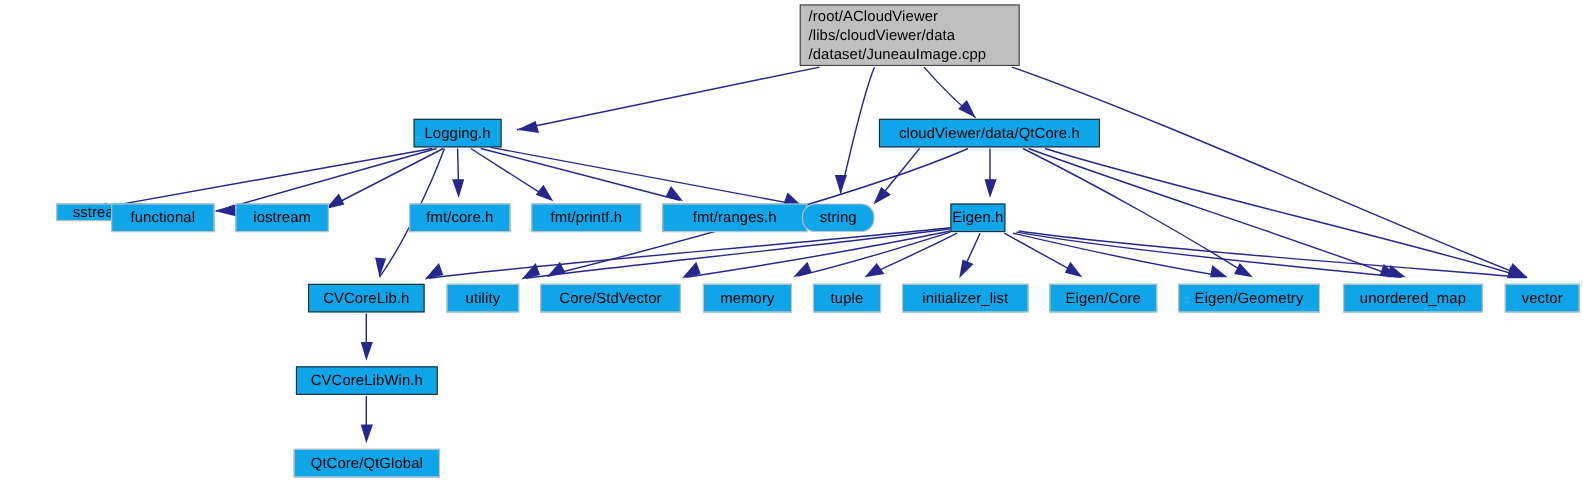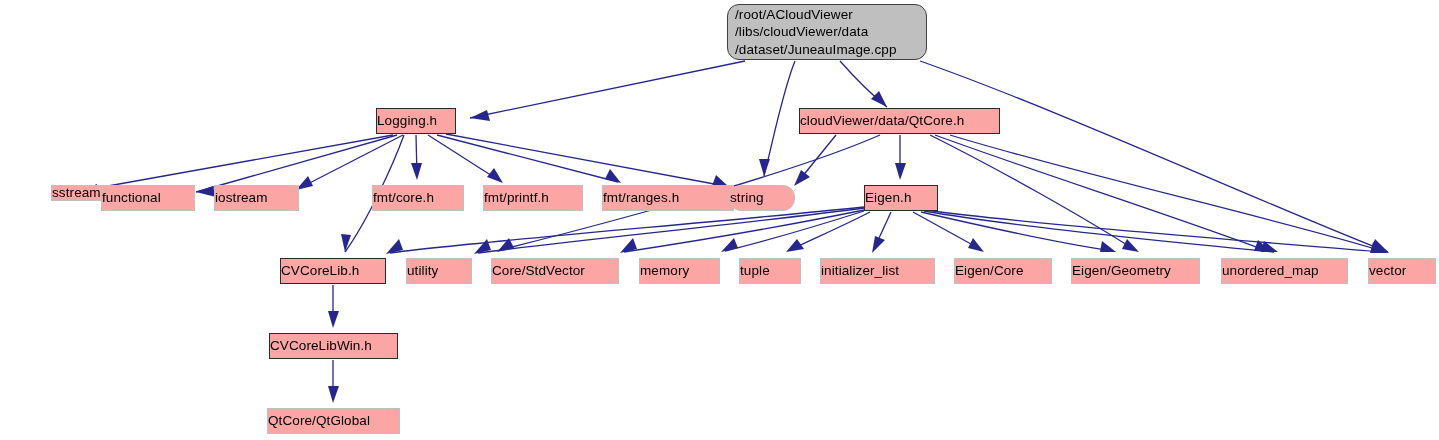--- a/index.html
+++ b/index.html
@@ -20,21 +20,22 @@
     left: 0;
     top: 0;
     width: 1439px;
     height: 440px;
   }
   .node-box {
     position: absolute;
     box-sizing: border-box;
     display: flex;
     align-items: center;
-    background: #fca5a5;
+    justify-content: center;
+    background: #0ea5e9;
     border: 1px solid #c0c0c0;
     font-size: 13.5px;
     color: #000000;
     line-height: 1.28;
     white-space: pre;
     text-align: center;
     letter-spacing: 0.1px;
   }
   .node-box.bold-border {
     border: 1.6px solid #2b2b2b;
@@ -180,33 +181,33 @@
       <g>
         <path class="edge-path" d="M 333,285 L 333,324" stroke="#26278d"></path>
         <path class="edge-head" d="M 333,328 L 339,311 L 328,311 Z" fill="#26278d"></path>
       </g>
       <g>
         <path class="edge-path" d="M 333,360 L 333,399" stroke="#26278d"></path>
         <path class="edge-head" d="M 333,403 L 339,386 L 328,386 Z" fill="#26278d"></path>
       </g>
     </svg>
   <div id="nodes-layer">
-      <div class="node-box current" style="left: 727px; top: 4px; width: 200px; height: 56px; background: rgb(191, 191, 191); border-radius: 12px;"><span class="node-label">/root/ACloudViewer
+      <div class="node-box current" style="left: 727px; top: 4px; width: 200px; height: 56px; background: rgb(191, 191, 191);"><span class="node-label">/root/ACloudViewer
 /libs/cloudViewer/data
 /dataset/JuneauImage.cpp</span></div>
       <div class="node-box bold-border" style="left: 376px; top: 108px; width: 80px; height: 26px;"><span class="node-label">Logging.h</span></div>
       <div class="node-box bold-border" style="left: 799px; top: 108px; width: 201px; height: 26px;"><span class="node-label">cloudViewer/data/QtCore.h</span></div>
       <div class="node-box" style="left: 3px; top: 185px; width: 79px; height: 16px; margin-left: 48px;"><span class="node-label">sstream</span></div>
       <div class="node-box" style="left: 101px; top: 185px; width: 94px; height: 26px;"><span class="node-label">functional</span></div>
       <div class="node-box" style="left: 214px; top: 185px; width: 85px; height: 26px;"><span class="node-label">iostream</span></div>
       <div class="node-box" style="left: 372px; top: 185px; width: 92px; height: 26px;"><span class="node-label">fmt/core.h</span></div>
       <div class="node-box" style="left: 483px; top: 185px; width: 100px; height: 26px;"><span class="node-label">fmt/printf.h</span></div>
       <div class="node-box" style="left: 602px; top: 185px; width: 132px; height: 26px;"><span class="node-label">fmt/ranges.h</span></div>
       <div class="node-box" style="left: 729px; top: 185px; width: 66px; height: 26px; border-radius: 12px;"><span class="node-label">string</span></div>
-      <div class="node-box bold-border" style="left: 864px; top: 185px; width: 74px; height: 26px;"><span class="node-label">Eigen.h</span></div>
+      <div class="node-box bold-border" style="left: 864px; top: 185px; width: 50px; height: 26px;"><span class="node-label">Eigen.h</span></div>
       <div class="node-box bold-border" style="left: 280px; top: 258px; width: 106px; height: 26px;"><span class="node-label">CVCoreLib.h</span></div>
       <div class="node-box" style="left: 406px; top: 258px; width: 66px; height: 26px;"><span class="node-label">utility</span></div>
       <div class="node-box" style="left: 491px; top: 258px; width: 128px; height: 26px;"><span class="node-label">Core/StdVector</span></div>
       <div class="node-box" style="left: 639px; top: 258px; width: 81px; height: 26px;"><span class="node-label">memory</span></div>
       <div class="node-box" style="left: 739px; top: 258px; width: 62px; height: 26px;"><span class="node-label">tuple</span></div>
       <div class="node-box" style="left: 820px; top: 258px; width: 115px; height: 26px;"><span class="node-label">initializer_list</span></div>
       <div class="node-box" style="left: 954px; top: 258px; width: 98px; height: 26px;"><span class="node-label">Eigen/Core</span></div>
       <div class="node-box" style="left: 1071px; top: 258px; width: 129px; height: 26px;"><span class="node-label">Eigen/Geometry</span></div>
       <div class="node-box" style="left: 1221px; top: 258px; width: 127px; height: 26px;"><span class="node-label">unordered_map</span></div>
       <div class="node-box" style="left: 1368px; top: 258px; width: 68px; height: 26px;"><span class="node-label">vector</span></div>

